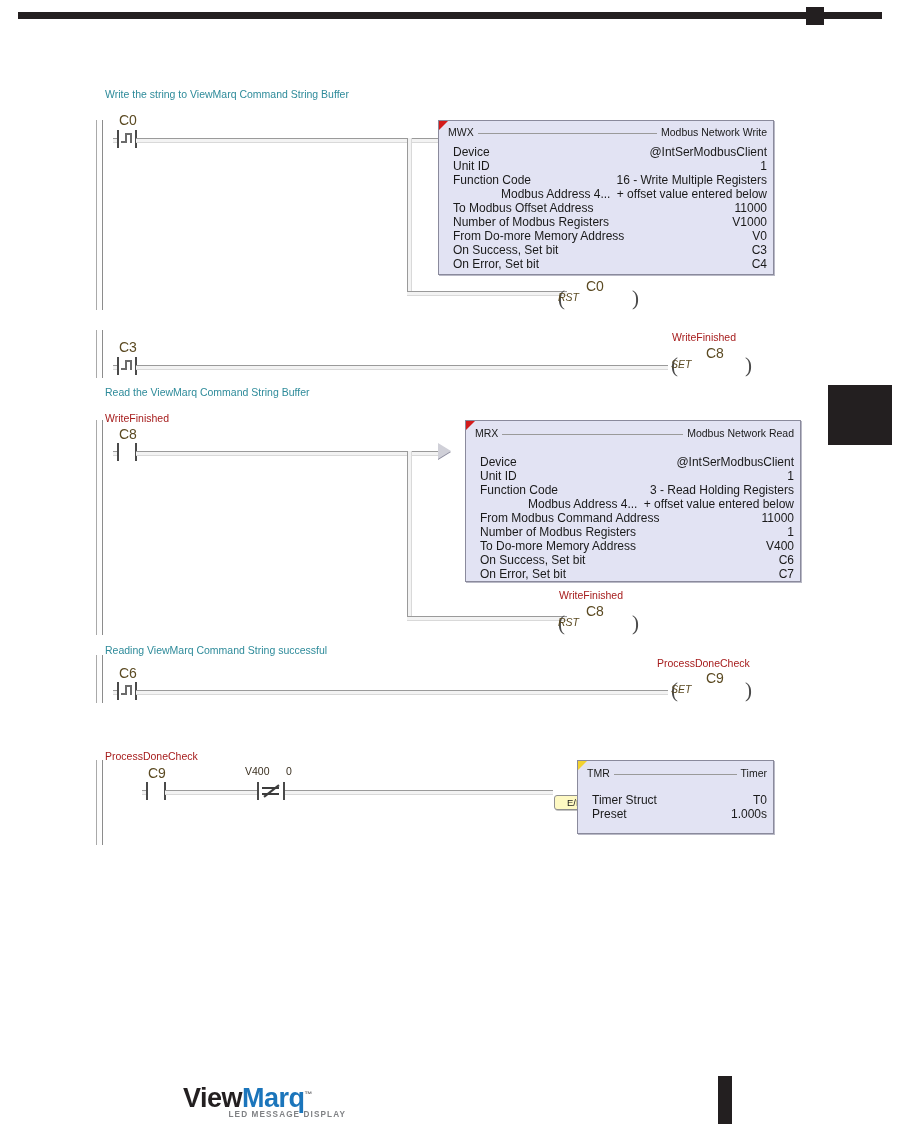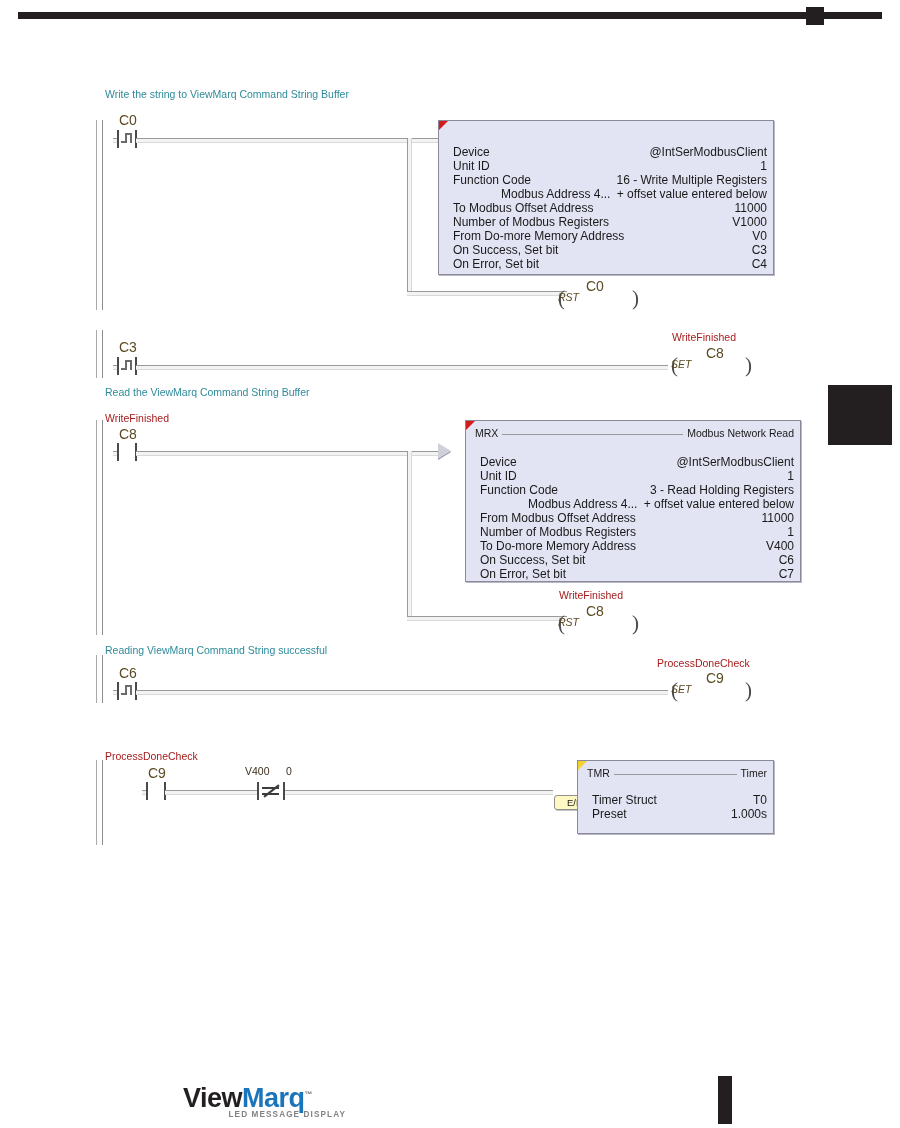--- a/index.html
+++ b/index.html
@@ -144,20 +144,25 @@
     <div class="lead r"></div>
   </div>
 
   <div class="wh" style="left:133px;top:138px;width:297px;"></div>
   <div class="wv" style="left:399px;top:138px;height:155px;"></div>
   <div class="wh" style="left:399px;top:291px;width:160px;"></div>
 
   <div class="iarrow" style="left:430px;top:126px;"></div>
   <div class="ibox" style="left:430px;top:120px;width:334px;height:153px;">
     <div class="flag"></div>
+    <div class="hdr" style="top:5px;">
+      <div class="ln"></div>
+      <div class="nm">MWX</div>
+      <div class="ds">Modbus Network Write</div>
+    </div>
     <div class="row" style="top:24px;">
         <span class="k">Device</span>
         <span class="v">@IntSerModbusClient</span>
       </div>
     <div class="row" style="top:38px;">
         <span class="k">Unit ID</span>
         <span class="v">1</span>
       </div>
     <div class="row" style="top:52px;">
         <span class="k">Function Code</span>
@@ -256,21 +261,21 @@
       </div>
     <div class="row" style="top:62px;">
         <span class="k">Function Code</span>
         <span class="v">3 - Read Holding Registers</span>
       </div>
     <div class="row ind" style="top:76px;">
         <span class="k">Modbus Address 4...</span>
         <span class="v">+ offset value entered below</span>
       </div>
     <div class="row" style="top:90px;">
-        <span class="k">From Modbus Offset Address</span>
+        <span class="k">From Modbus Command Address</span>
         <span class="v">11000</span>
       </div>
     <div class="row" style="top:104px;">
         <span class="k">Number of Modbus Registers</span>
         <span class="v">1</span>
       </div>
     <div class="row" style="top:118px;">
         <span class="k">To Do-more Memory Address</span>
         <span class="v">V400</span>
       </div>

